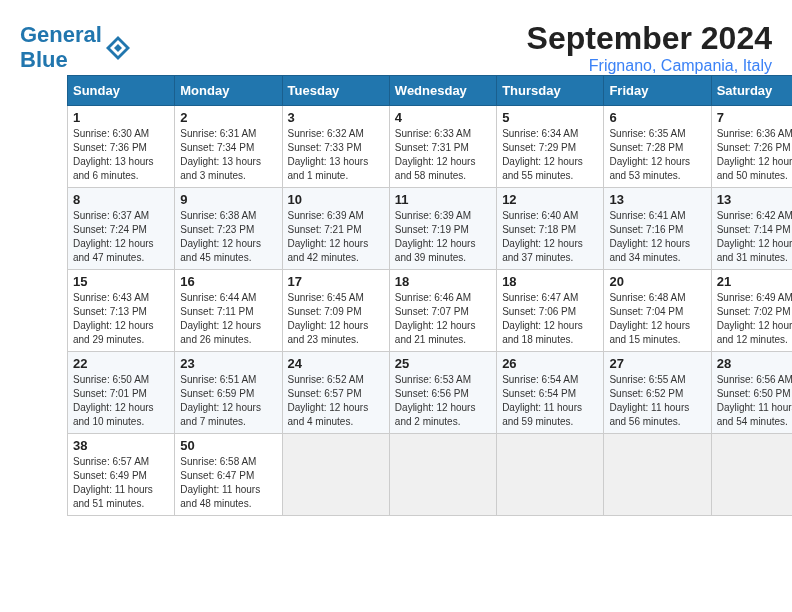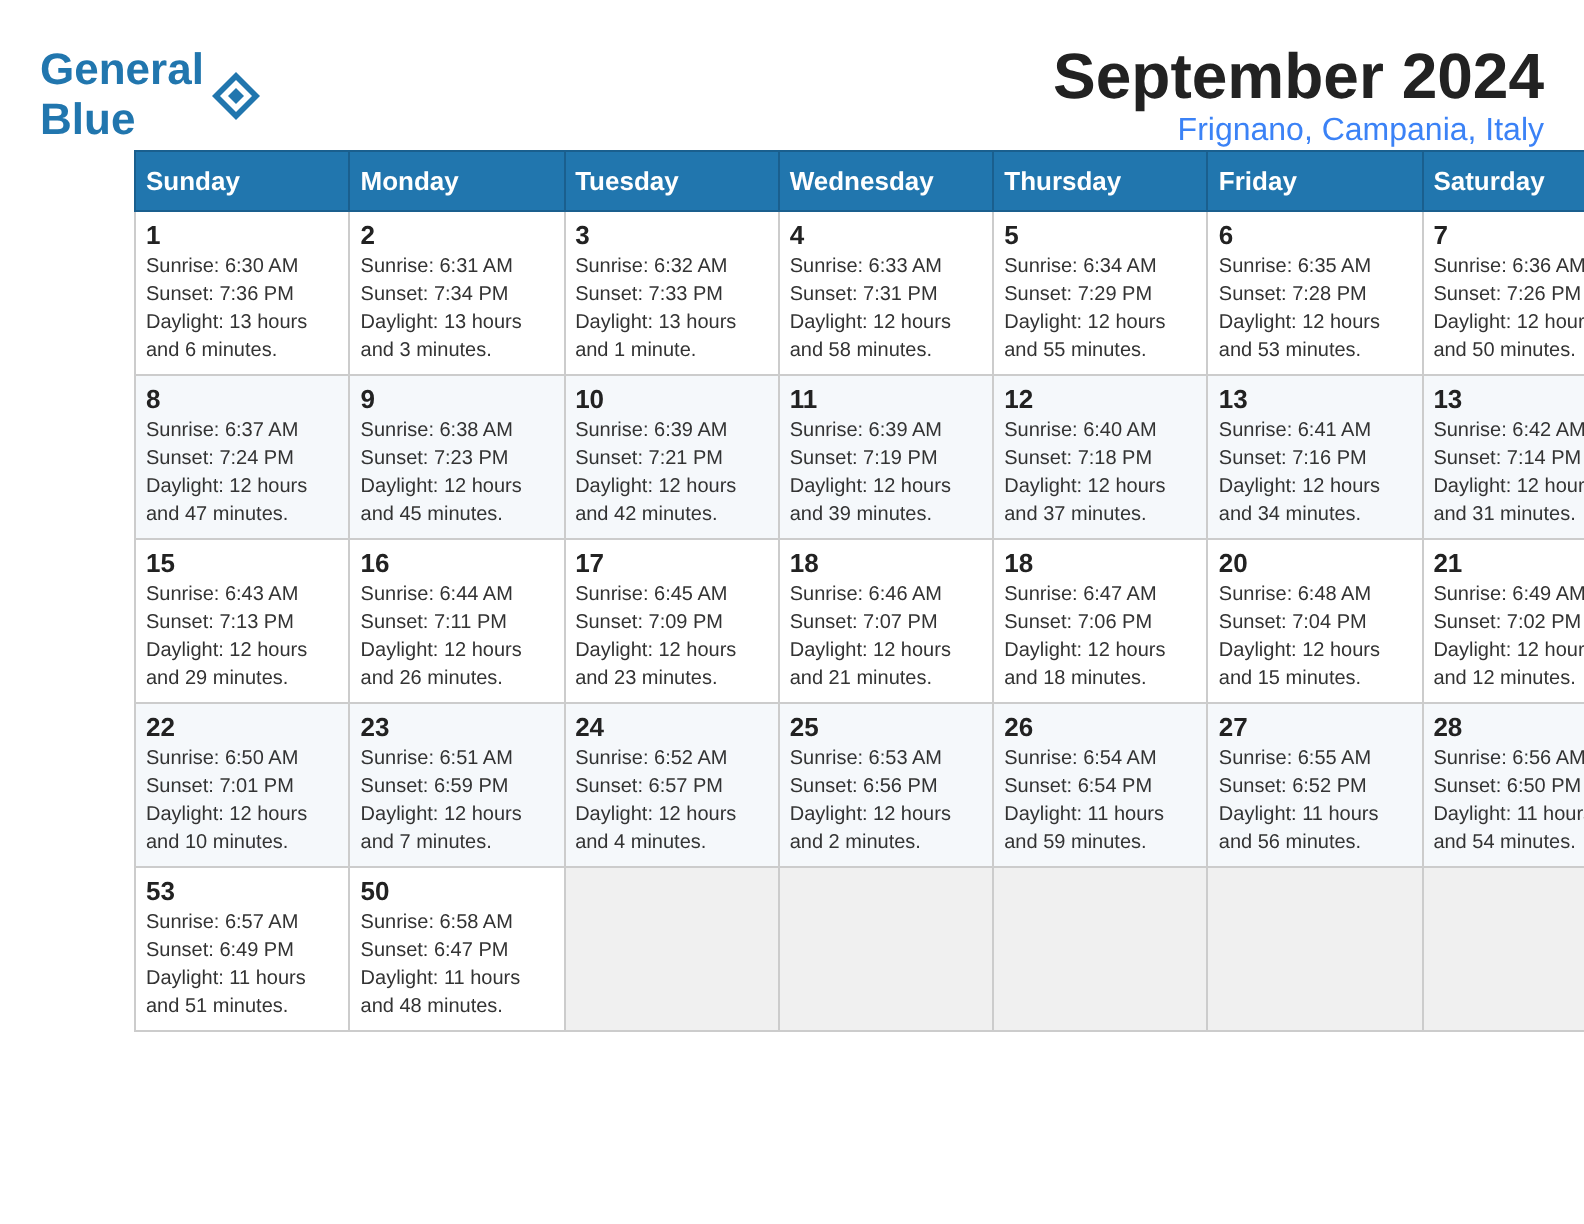--- a/index.html
+++ b/index.html
@@ -239,21 +239,21 @@
           <span class="day-num">27</span>
           <div class="cell-text">Sunrise: 6:55 AM<br>Sunset: 6:52 PM<br>Daylight: 11 hours<br>and 56 minutes.</div>
         </td>
         <td>
           <span class="day-num">28</span>
           <div class="cell-text">Sunrise: 6:56 AM<br>Sunset: 6:50 PM<br>Daylight: 11 hours<br>and 54 minutes.</div>
         </td>
       </tr>
       <tr>
         <td>
-          <span class="day-num">53</span>
+          <span class="day-num">38</span>
           <div class="cell-text">Sunrise: 6:57 AM<br>Sunset: 6:49 PM<br>Daylight: 11 hours<br>and 51 minutes.</div>
         </td>
         <td>
           <span class="day-num">50</span>
           <div class="cell-text">Sunrise: 6:58 AM<br>Sunset: 6:47 PM<br>Daylight: 11 hours<br>and 48 minutes.</div>
         </td>
         <td class="empty"></td>
         <td class="empty"></td>
         <td class="empty"></td>
         <td class="empty"></td>

